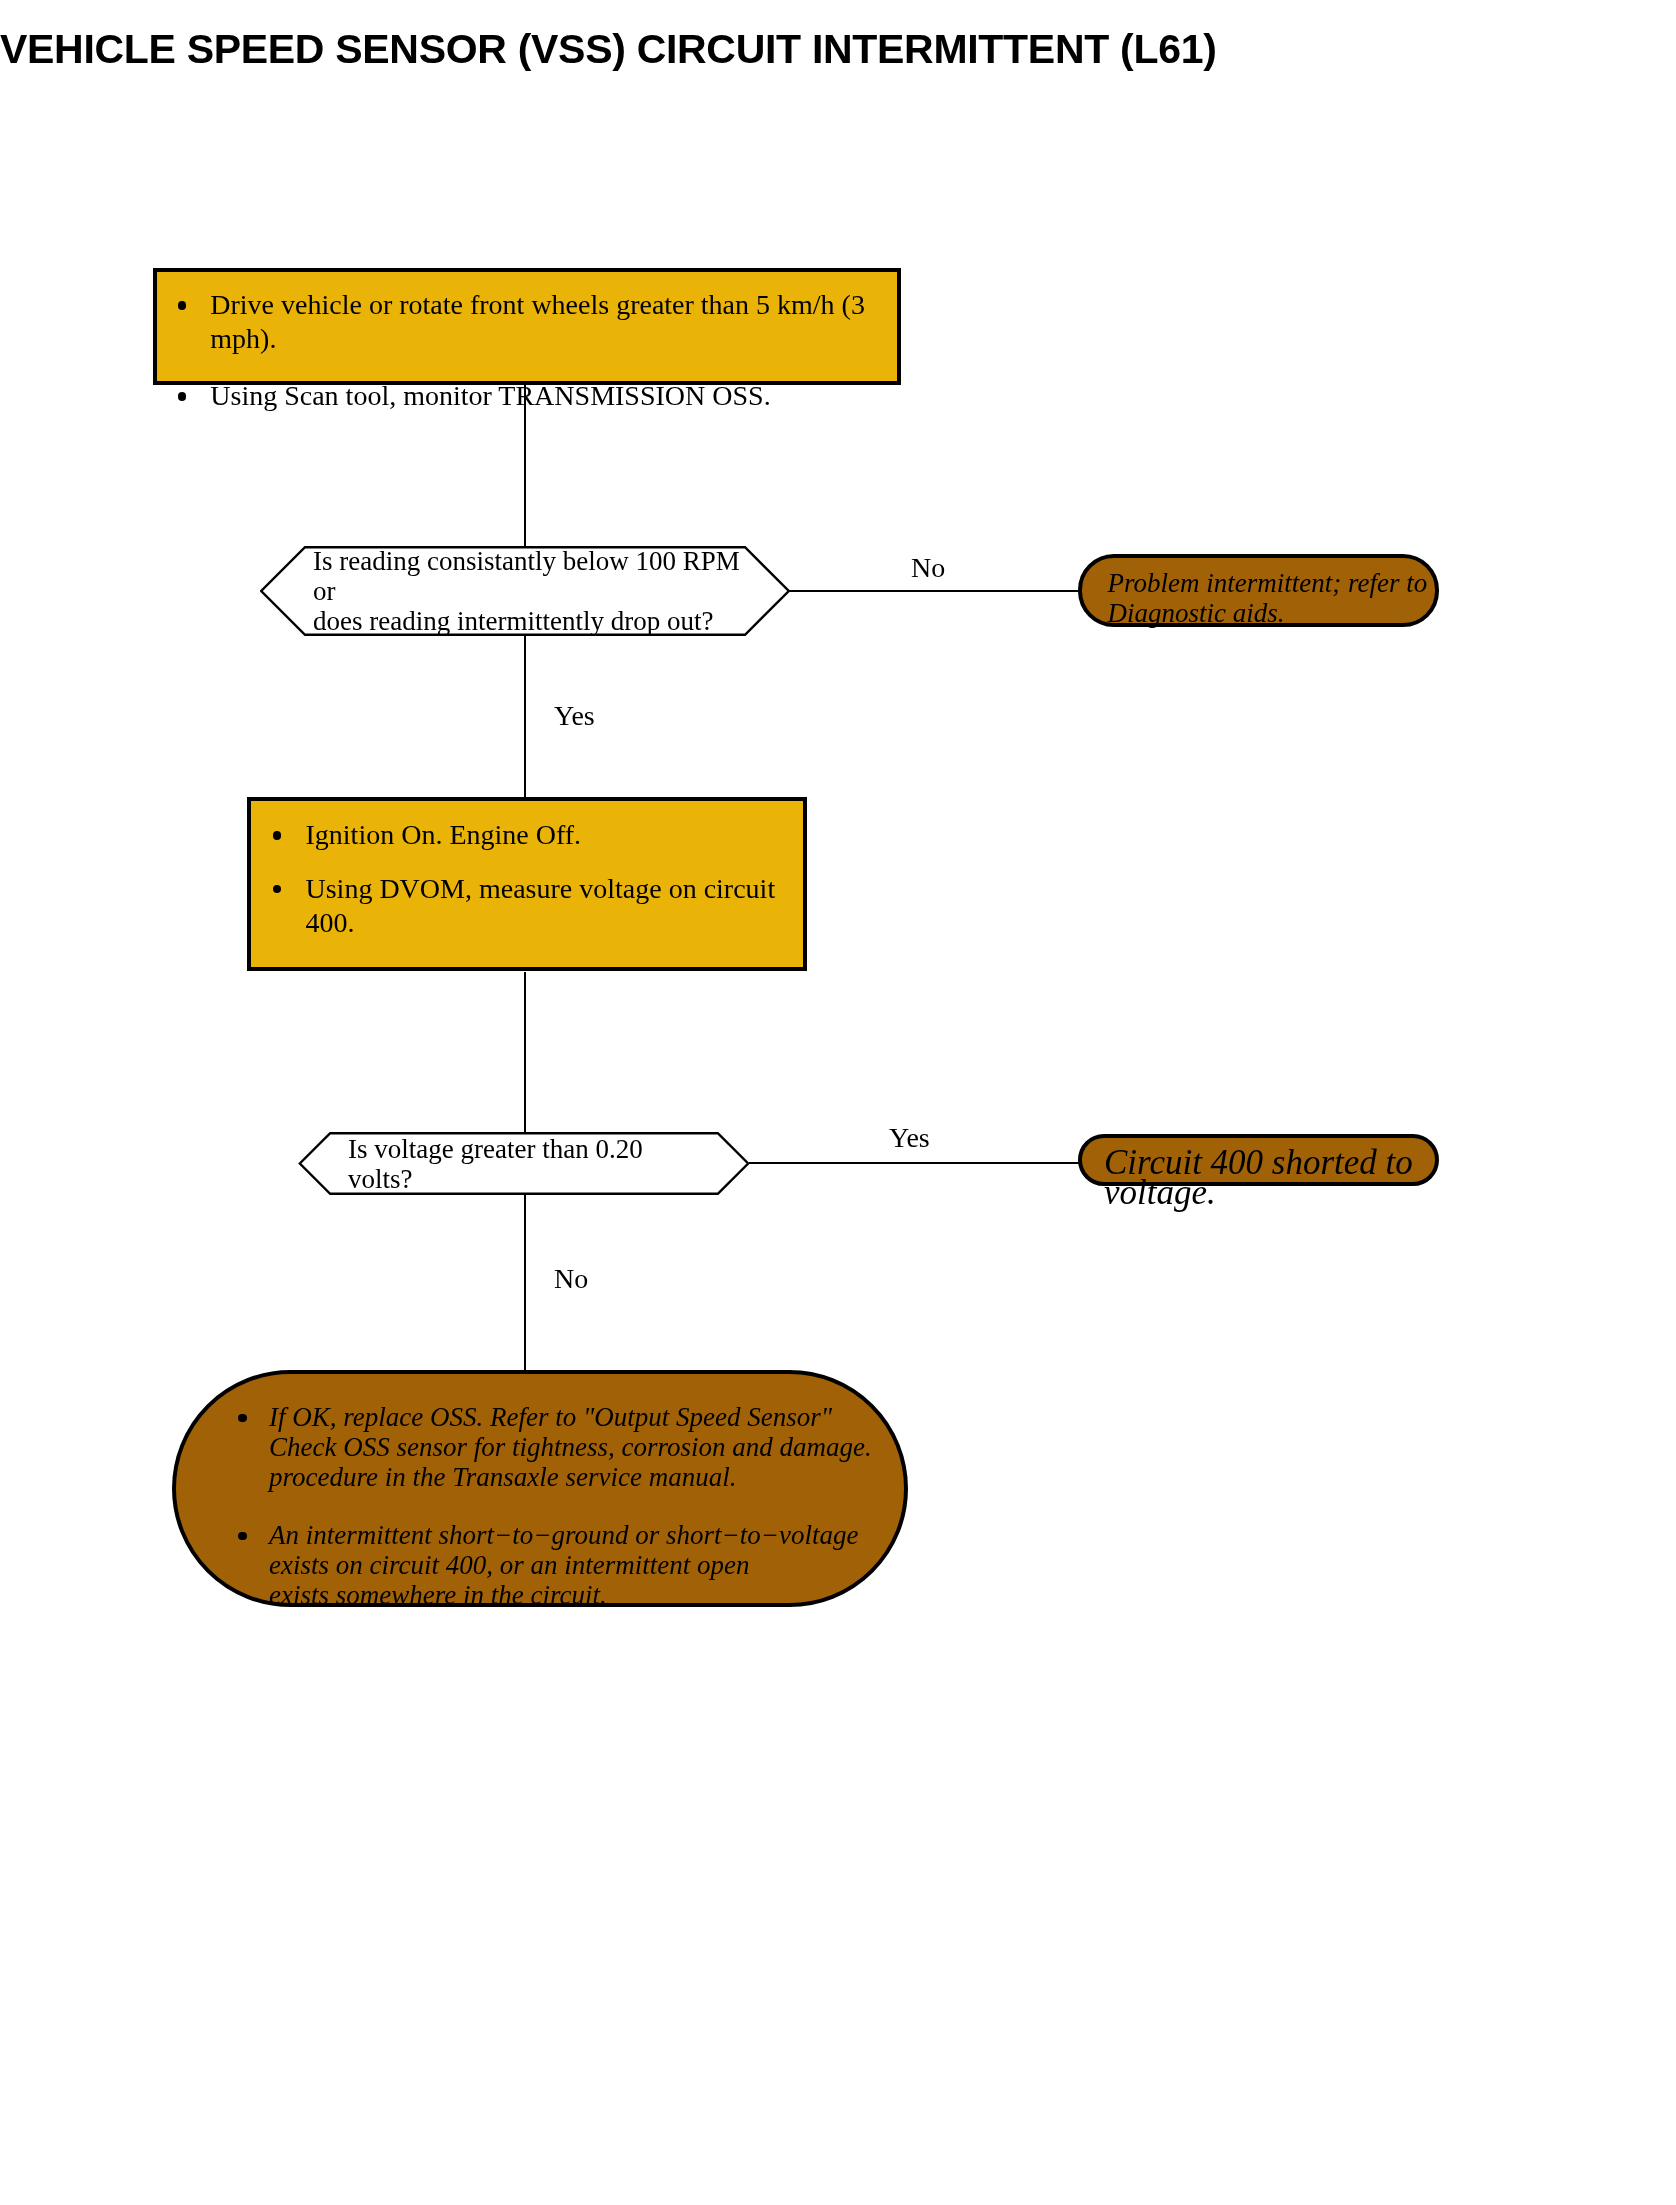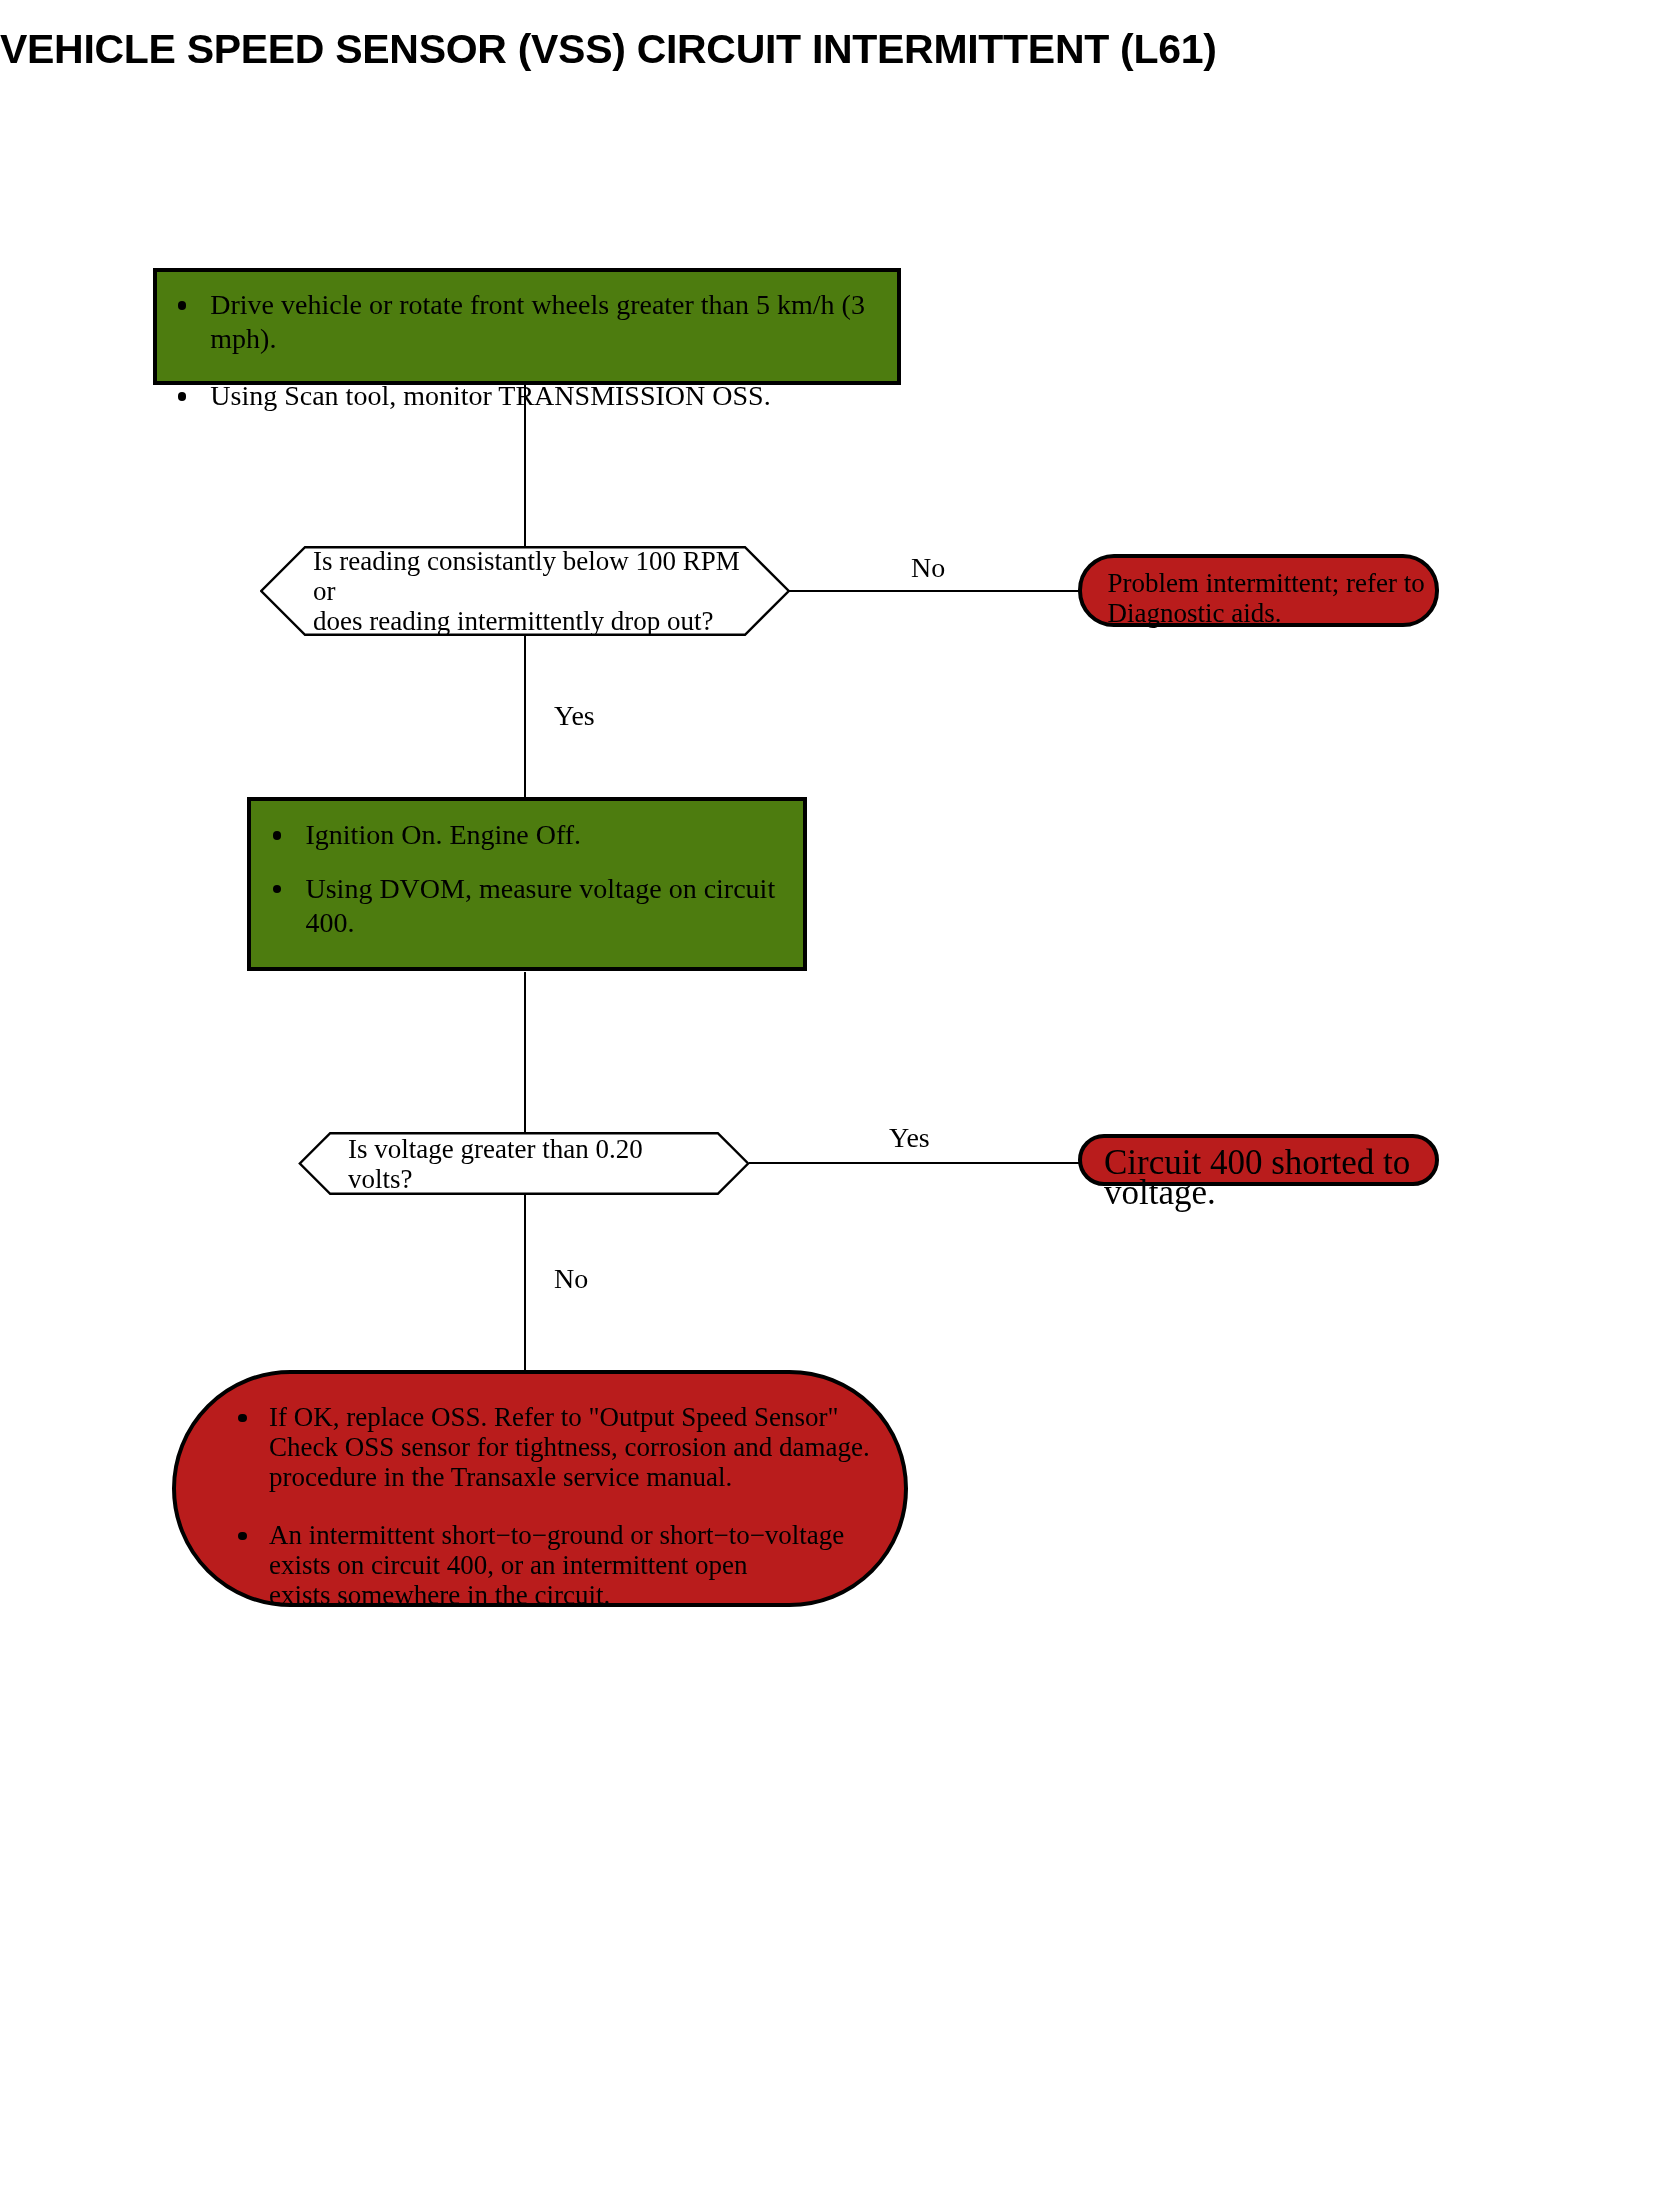--- a/index.html
+++ b/index.html
@@ -31,27 +31,28 @@
     font-weight: bold;
     letter-spacing: -0.3px;
     white-space: nowrap;
   }
 
   
   .proc-box {
     position: absolute;
     box-sizing: border-box;
     border: 4.3px solid #000000;
-    background: #4d7c0f;
+    background: #eab308;
   }
   .terminal {
     position: absolute;
     box-sizing: border-box;
     border: 4.3px solid #000000;
-    background: #b91c1c;
+    background: #a16207;
+    font-style: italic;
   }
   .hex-wrap {
     position: absolute;
   }
   .hex-wrap svg {
     display: block;
     position: absolute;
     left: 0;
     top: 0;
   }

